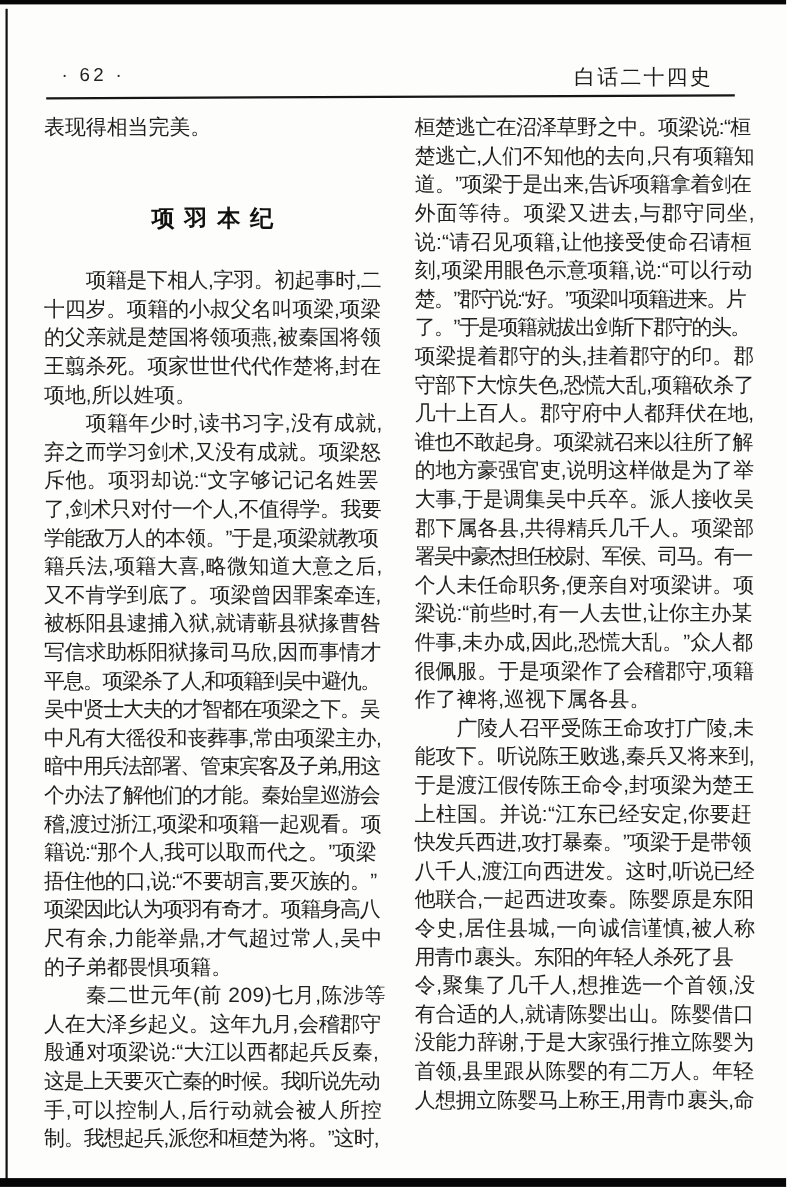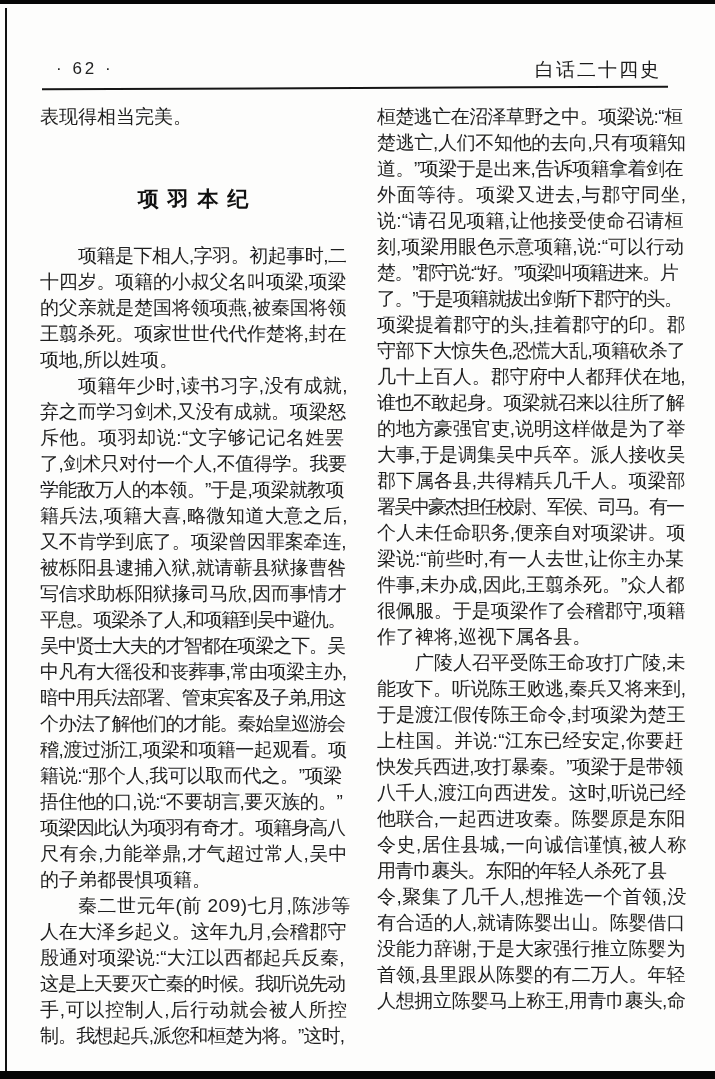--- a/index.html
+++ b/index.html
@@ -13,21 +13,21 @@
   .scan-top    { position:absolute; top:0; left:0; width:715px; height:4px;  background:#060606; }
   .scan-bottom { position:absolute; bottom:0; left:0; width:715px; height:8px; background:#060606; }
   .scan-left   { position:absolute; top:8px; left:5px; width:2px; height:1065px; background:#111; }
 
   
   .page-number {
     position:absolute; left:56px; top:59px;
     font-size:17px; letter-spacing:3px; color:#222;
   }
   .book-title {
-    position:absolute; right:54px; top:57px;
+    position:absolute; right:67px; top:57px;
     font-size:19px; letter-spacing:2px; color:#1b1b1b;
   }
   .head-rule {
     position:absolute; left:42px; top:87px; width:626px; height:2px;
     background:#161616; transform:rotate(-0.25deg);
   }
 
   
   .column { position:absolute; top:104px; }
   .column-left  { left:40px;  width:306px; }
@@ -106,21 +106,21 @@
       <div class="text-line"><span class="line-text" style="letter-spacing: -0.046875px; margin-right: 0.046875px; display: inline-block;">项梁提着郡守的头,挂着郡守的印。郡</span></div>
       <div class="text-line"><span class="line-text" style="letter-spacing: -0.323529px; margin-right: 0.323529px; display: inline-block;">守部下大惊失色,恐慌大乱,项籍砍杀了</span></div>
       <div class="text-line"><span class="line-text" style="letter-spacing: -0.046875px; margin-right: 0.046875px; display: inline-block;">几十上百人。郡守府中人都拜伏在地,</span></div>
       <div class="text-line"><span class="line-text" style="letter-spacing: -0.9375px; margin-right: 0.9375px; display: inline-block;">谁也不敢起身。项梁就召来以往所了解</span></div>
       <div class="text-line"><span class="line-text" style="letter-spacing: -0.046875px; margin-right: 0.046875px; display: inline-block;">的地方豪强官吏,说明这样做是为了举</span></div>
       <div class="text-line"><span class="line-text" style="letter-spacing: -0.046875px; margin-right: 0.046875px; display: inline-block;">大事,于是调集吴中兵卒。派人接收吴</span></div>
       <div class="text-line"><span class="line-text" style="letter-spacing: -0.046875px; margin-right: 0.046875px; display: inline-block;">郡下属各县,共得精兵几千人。项梁部</span></div>
       <div class="text-line"><span class="line-text" style="letter-spacing: -2px; margin-right: 2px; display: inline-block;">署吴中豪杰担任校尉、军侯、司马。有一</span></div>
       <div class="text-line"><span class="line-text" style="letter-spacing: -0.046875px; margin-right: 0.046875px; display: inline-block;">个人未任命职务,便亲自对项梁讲。项</span></div>
       <div class="text-line"><span class="line-text" style="letter-spacing: -0.0121528px; margin-right: 0.0121527px; display: inline-block;">梁说:“前些时,有一人去世,让你主办某</span></div>
-      <div class="text-line"><span class="line-text" style="letter-spacing: 0.0173611px; margin-right: -0.0173611px; display: inline-block;">件事,未办成,因此,王翦杀死。”众人都</span></div>
+      <div class="text-line"><span class="line-text" style="letter-spacing: 0.0173611px; margin-right: -0.0173611px; display: inline-block;">件事,未办成,因此,恐慌大乱。”众人都</span></div>
       <div class="text-line"><span class="line-text" style="letter-spacing: -0.046875px; margin-right: 0.046875px; display: inline-block;">很佩服。于是项梁作了会稽郡守,项籍</span></div>
       <div class="text-line para-end"><span class="line-text">作了裨将,巡视下属各县。</span></div>
       <div class="text-line indent"><span class="line-text" style="letter-spacing: -0.0535714px; margin-right: 0.0535714px; display: inline-block;">广陵人召平受陈王命攻打广陵,未</span></div>
       <div class="text-line"><span class="line-text" style="letter-spacing: -0.323529px; margin-right: 0.323529px; display: inline-block;">能攻下。听说陈王败逃,秦兵又将来到,</span></div>
       <div class="text-line"><span class="line-text" style="letter-spacing: -0.046875px; margin-right: 0.046875px; display: inline-block;">于是渡江假传陈王命令,封项梁为楚王</span></div>
       <div class="text-line"><span class="line-text" style="letter-spacing: 0.266544px; margin-right: -0.266544px; display: inline-block;">上柱国。并说:“江东已经安定,你要赶</span></div>
       <div class="text-line"><span class="line-text" style="letter-spacing: -0.540441px; margin-right: 0.540441px; display: inline-block;">快发兵西进,攻打暴秦。”项梁于是带领</span></div>
       <div class="text-line"><span class="line-text" style="letter-spacing: -0.323529px; margin-right: 0.323529px; display: inline-block;">八千人,渡江向西进发。这时,听说已经</span></div>
       <div class="text-line"><span class="line-text" style="letter-spacing: -0.046875px; margin-right: 0.046875px; display: inline-block;">他联合,一起西进攻秦。陈婴原是东阳</span></div>
       <div class="text-line"><span class="line-text" style="letter-spacing: 0.514706px; margin-right: -0.514706px; display: inline-block;">令史,居住县城,一向诚信谨慎,被人称</span></div>

